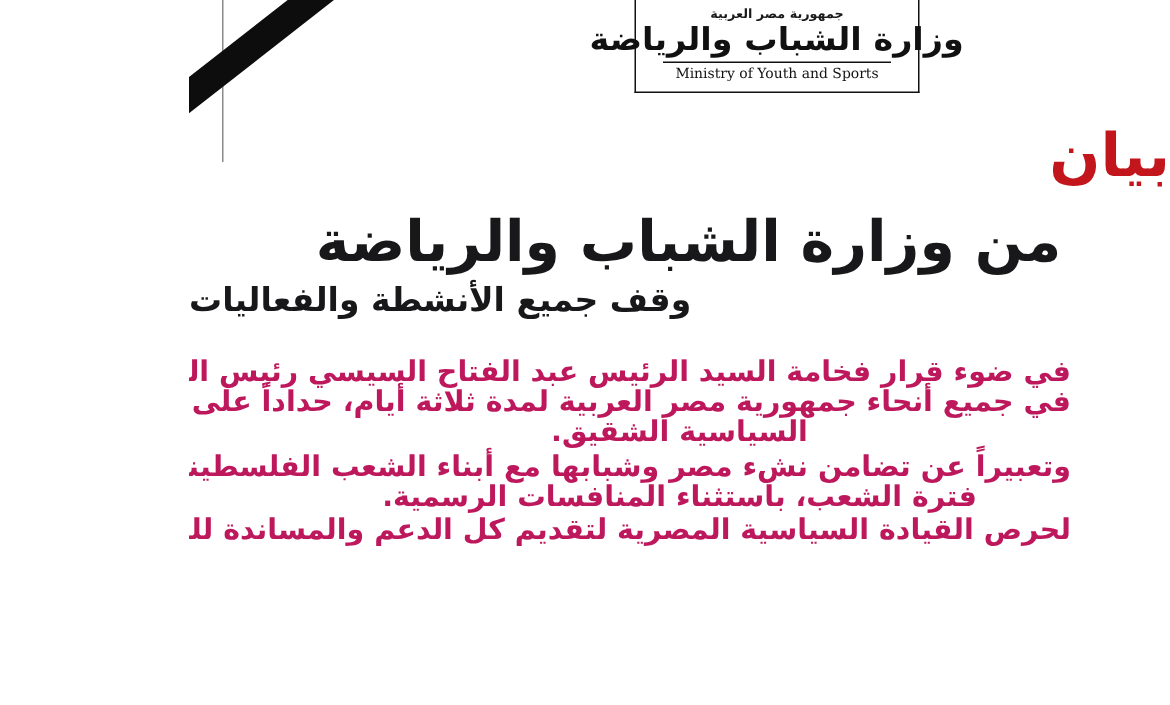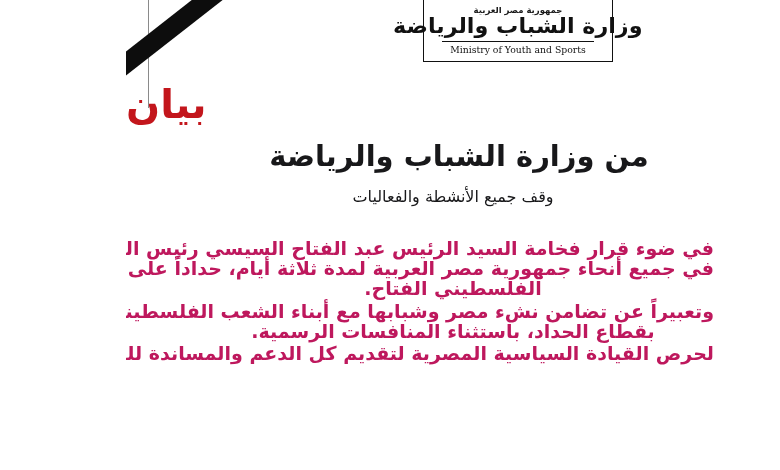--- a/index.html
+++ b/index.html
@@ -89,46 +89,46 @@
     white-space: nowrap;
     direction: ltr;
   }
 
   
   #headline-bayan {
     position: absolute;
     left: 0;
     right: 0;
     top: 84px;
-    text-align: left;
+    text-align: right;
     font-size: 40px;
     font-weight: 700;
     color: #c3161c;
     line-height: 1;
     letter-spacing: -0.5px;
   }
   #headline-from-ministry {
     position: absolute;
     left: 12px;
     right: 0;
     top: 140px;
     text-align: center;
-    font-size: 29px;
+    font-size: 38px;
     font-weight: 700;
     color: #18181a;
     line-height: 1.15;
   }
   #headline-suspension {
     position: absolute;
     left: 0;
     right: 0;
     top: 188px;
-    text-align: center;
-    font-size: 16px;
-    font-weight: 400;
+    text-align: left;
+    font-size: 22px;
+    font-weight: 700;
     color: #18181a;
     line-height: 1.15;
   }
 
   
   #body-text {
     position: absolute;
     left: 66px;
     right: 66px;
     top: 238px;
@@ -165,26 +165,26 @@
 
   <div id="headline-from-ministry">من وزارة الشباب والرياضة</div>
 
   <div id="headline-suspension">وقف جميع الأنشطة والفعاليات</div>
 
   <div id="body-text">
 
     <p class="para">
       <span class="line">في ضوء قرار فخامة السيد الرئيس عبد الفتاح السيسي رئيس الجمهورية إعلان حالة الحداد العام</span>
       <span class="line">في جميع أنحاء جمهورية مصر العربية لمدة ثلاثة أيام، حداداً على أرواح الضحايا الأبرياء لجريمة</span>
-      <span class="line">الفلسطيني الفتاح.</span>
+      <span class="line">السياسية الشقيق.</span>
     </p>
 
     <p class="para">
       <span class="line">وتعبيراً عن تضامن نشء مصر وشبابها مع أبناء الشعب الفلسطيني الشقيق، قررت وزارة</span>
-      <span class="line">بقطاع الحداد، باستثناء المنافسات الرسمية.</span>
+      <span class="line">فترة الشعب، باستثناء المنافسات الرسمية.</span>
     </p>
 
     <p class="para">
       <span class="line">لحرص القيادة السياسية المصرية لتقديم كل الدعم والمساندة للقضية الفلسطينية والوقوف</span>
     </p>
 
   </div>
 
 </div>
 

